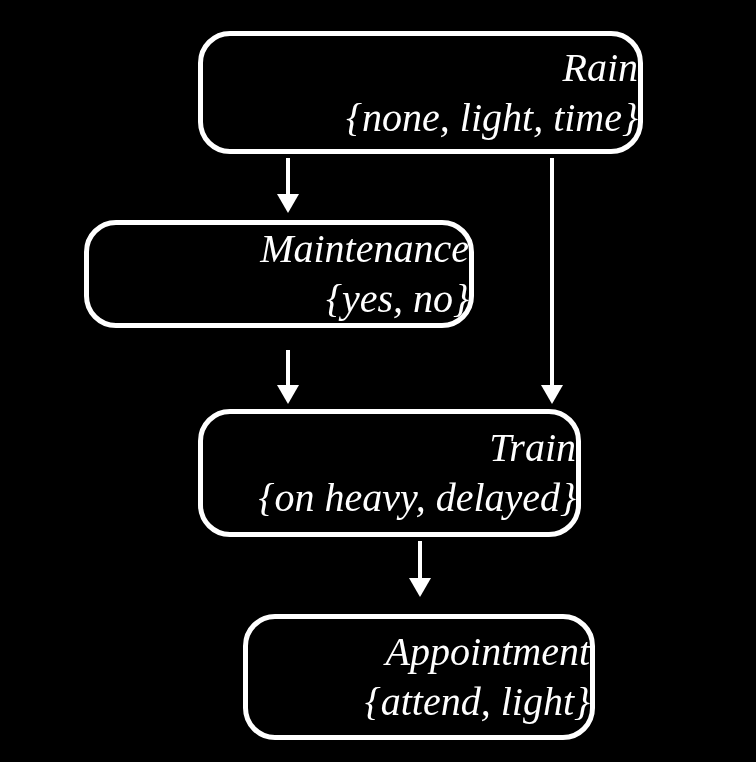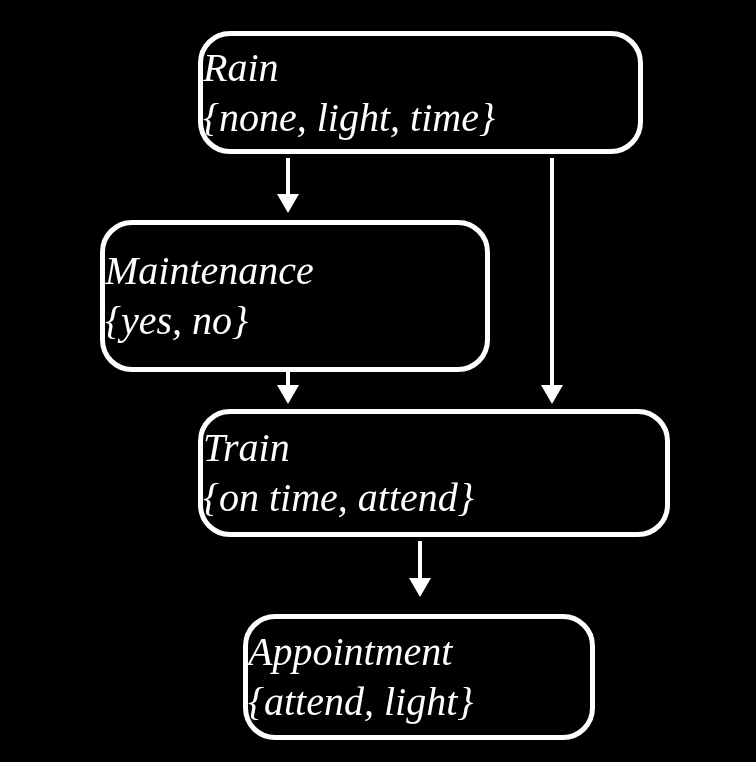--- a/index.html
+++ b/index.html
@@ -33,30 +33,30 @@
   }
   .node {
     position: absolute;
     box-sizing: border-box;
     border: 5px solid #ffffff;
     border-radius: 32px;
     background: #000000;
     color: #ffffff;
     display: flex;
     flex-direction: column;
-    align-items: flex-start;
+    align-items: flex-end;
     justify-content: center;
     text-align: center;
     font-style: italic;
     font-size: 40px;
     line-height: 50px;
   }
   .node-rain        { left: 198px; top:  31px; width: 445px; height: 123px; }
-  .node-maintenance { left:  100px; top: 220px; width: 390px; height: 152px; }
-  .node-train       { left: 198px; top: 409px; width: 472px; height: 128px; }
+  .node-maintenance { left:  84px; top: 220px; width: 390px; height: 108px; }
+  .node-train       { left: 198px; top: 409px; width: 383px; height: 128px; }
   .node-appointment { left: 243px; top: 614px; width: 352px; height: 126px; }
 </style>
 </head>
 <body>
 
 <div class="canvas">
 
   <svg class="edges" viewBox="0 0 756 762" xmlns="http://www.w3.org/2000/svg">
 
     <g>
@@ -85,21 +85,21 @@
     <div class="node-values">{none, light, time}</div>
   </div>
 
   <div class="node node-maintenance">
     <div class="node-title">Maintenance</div>
     <div class="node-values">{yes, no}</div>
   </div>
 
   <div class="node node-train">
     <div class="node-title">Train</div>
-    <div class="node-values">{on time, attend}</div>
+    <div class="node-values">{on heavy, delayed}</div>
   </div>
 
   <div class="node node-appointment">
     <div class="node-title">Appointment</div>
     <div class="node-values">{attend, light}</div>
   </div>
 
 </div>
 
 </body></html>

